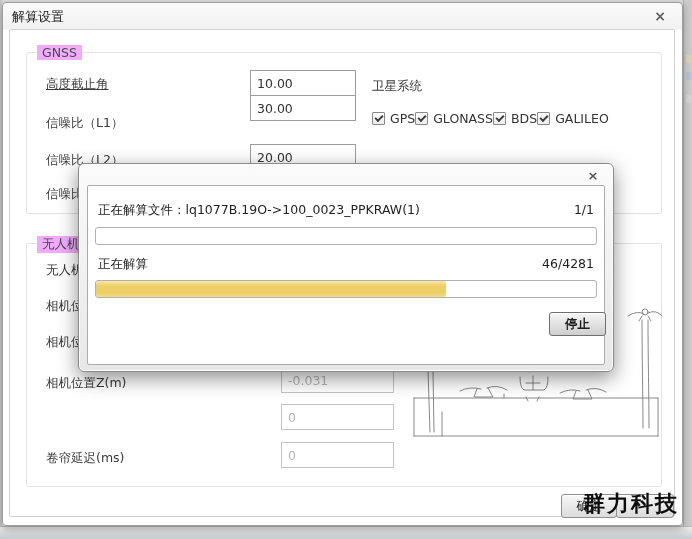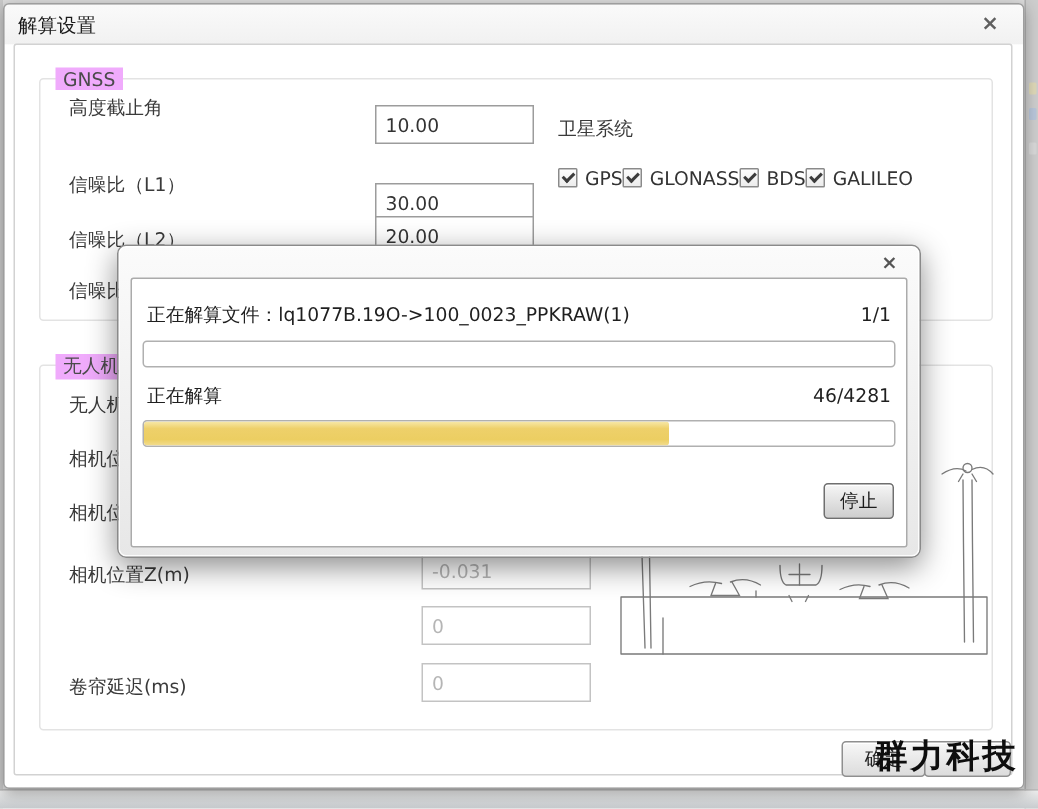--- a/index.html
+++ b/index.html
@@ -38,22 +38,22 @@
     font-size:12.5px; color:#4a4a4a; }
 
   .lbl { position:absolute; font-size:12.5px; color:#3a3a3a; white-space:nowrap; z-index:4; }
   .inp { position:absolute; height:26px; border:1px solid #9c9c9c; background:#fff;
     font-family:inherit; font-size:12.5px; color:#333; padding:0 6px; z-index:4; }
   .inp.dis { color:#b5b5b5; border-color:#c3c3c3;margin-left:36px; }
   .g-inp { left:250px; width:106px; }
   .u-inp { left:245px; width:113px; }
 
   
-  #g-l1{left:46px;top:64px;}  #g-i1{top:70px;}
-  #g-l2{left:46px;top:115px;} #g-i2{top:122px;}
+  #g-l1{left:46px;top:76px;text-decoration:underline;}  #g-i1{top:70px;}
+  #g-l2{left:46px;top:115px;} #g-i2{top:95px;}
   #g-l3{left:46px;top:152px;} #g-i3{top:144px;}
   #g-l4{left:46px;top:186px;}
   #sat-label{left:372px;top:78px;}
   #sat-checks{position:absolute;left:372px;top:111px;display:flex;gap:0;z-index:4;}
   .cb-item{display:flex;align-items:center;gap:5px;font-size:12.5px;color:#333;}
   .cb{width:13px;height:13px;border:1px solid #8a8a8a;background:linear-gradient(#fdfdfd,#ececec);
     position:relative;border-radius:1px;}
   .cb.checked::after{content:"";position:absolute;left:2px;top:2px;width:6px;height:3px;
     border-left:2px solid #3c3c3c;border-bottom:2px solid #3c3c3c;transform:rotate(-45deg);}
 
@@ -89,24 +89,24 @@
   .ov-row { position:absolute; left:10px; right:10px; display:flex;
     justify-content:space-between; font-size:12.5px; color:#1f1f1f; }
   #ov-file-row   { top:16px; }
   #ov-status-row { top:70px; }
   .bar { position:absolute; left:7px; width:502px; height:18px;
     border:1px solid #b0b0b0; border-radius:3px; background:#fff; overflow:hidden; }
   #ov-bar1 { top:41px; }
   #ov-bar2 { top:94px; }
   .bar-fill { height:100%; border-radius:2px;
     background:linear-gradient(180deg,#f7e8a8 0%,#eed06a 30%,#ecce62 75%,#f2dc8e 100%); }
-  #ov-stop { position:absolute; left:461px; top:136px; width:47px; height:24px;
+  #ov-stop { position:absolute; left:461px; top:126px; width:57px; height:24px;
     border:1px solid #6f6f6f; border-radius:3px;
     background:linear-gradient(#f6f6f6,#cecece); box-shadow:inset 0 1px 0 #fff;
-    font-family:inherit; font-size:12.5px; color:#1c1c1c; }
+    font-family:inherit; font-size:12.5px; color:#1c1c1c;font-weight:bold; }
 </style>
 </head>
 <body>
 
 <div id="app">
 
   <div class="bg-left"></div>
   <div class="bg-right">
     <div class="mini" style="top:55px;background:#ded8b8;"></div>
     <div class="mini" style="top:72px;background:#b9c6da;"></div>

